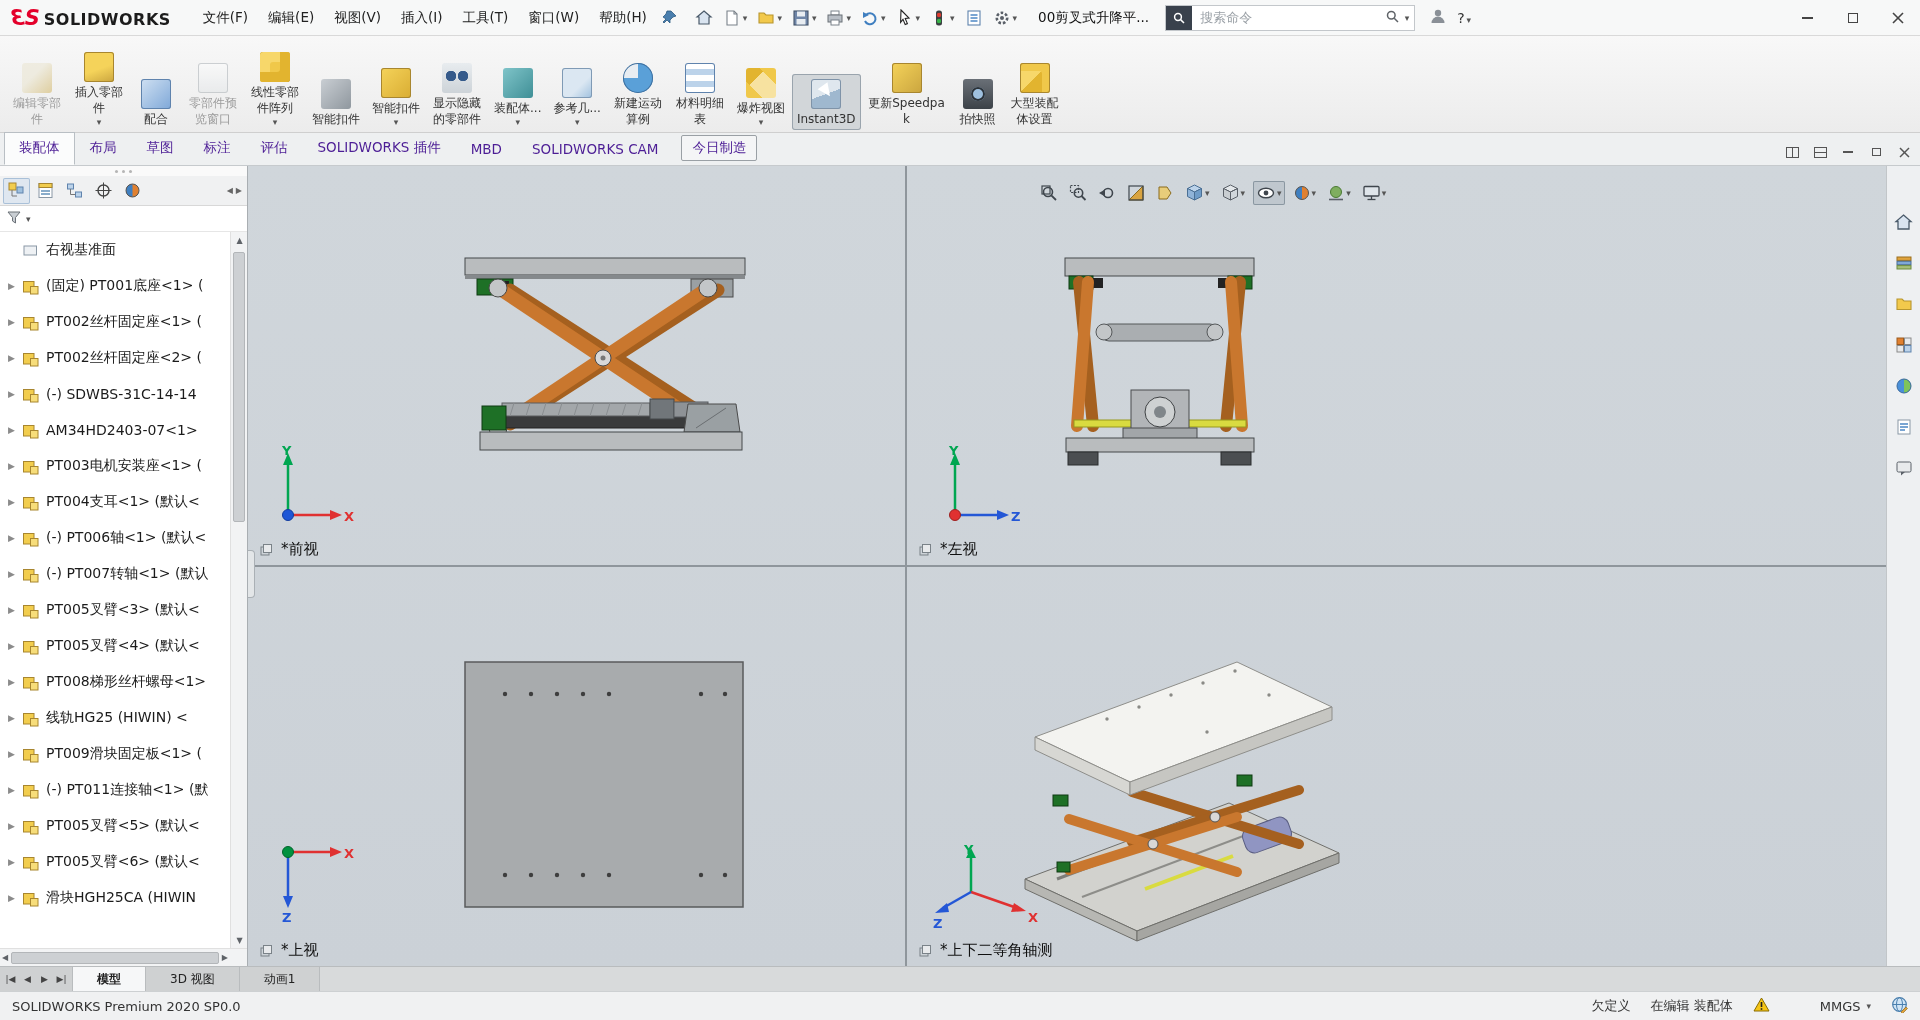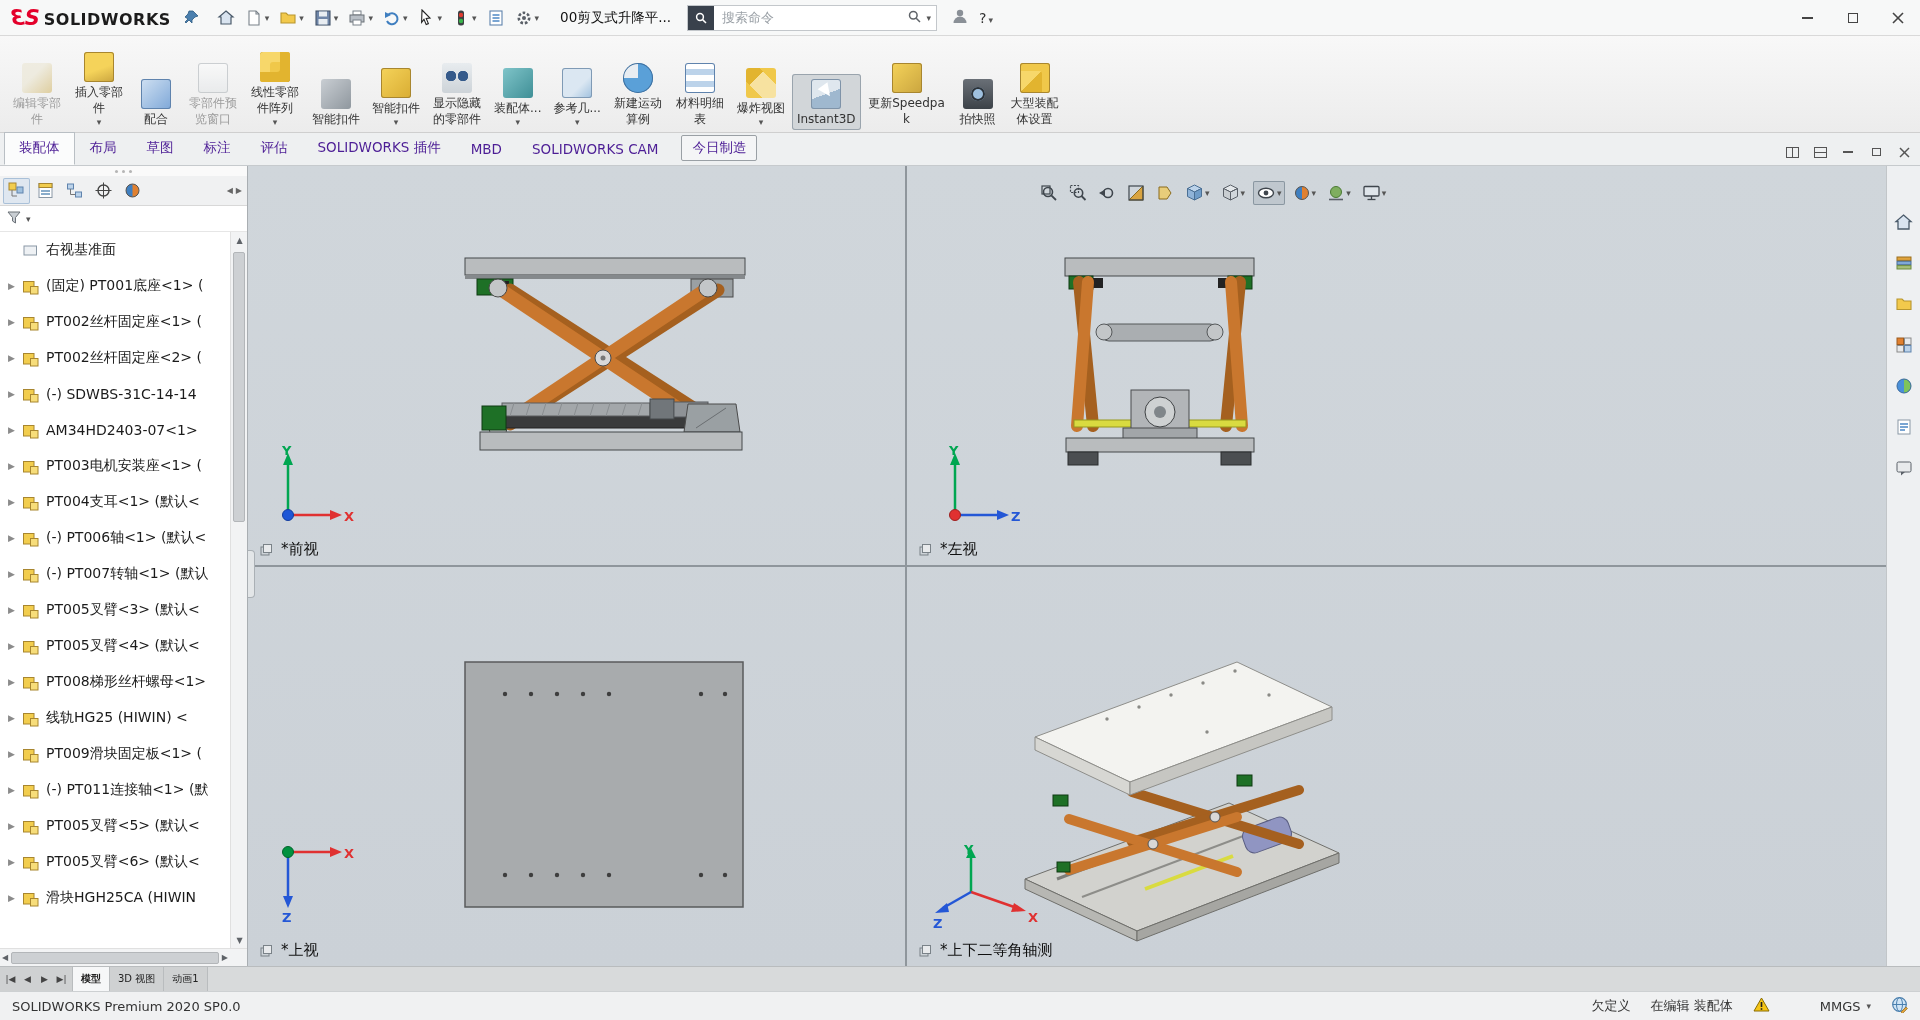--- a/index.html
+++ b/index.html
@@ -115,36 +115,46 @@
   .hud-btn.pressed{background:#bfc7ce;box-shadow:inset 0 0 0 1px #8a97a1}
 
   
   .taskpane{position:absolute;top:166px;right:0;width:34px;height:800px;background:#eef0f2;border-left:1px solid #c2c6c9;display:flex;flex-direction:column;align-items:center;padding-top:44px;gap:17px}
   .tp-btn{width:24px;height:24px;display:flex;align-items:center;justify-content:center;border-radius:2px}
 
   
   .modeltabs{position:absolute;left:0;right:0;bottom:29px;height:25px;background:#d8dadb;border-top:1px solid #b9bcbe;display:flex;align-items:stretch}
   .mt-nav{display:flex;align-items:center;background:#cfd1d2;border-right:1px solid #b9bcbe;padding:0 2px}
   .mt-nav span{width:17px;text-align:center;font-size:9px;color:#444}
-  .mtab{display:flex;align-items:center;padding:0 8px;font-size:10px;color:#222;background:#cfd1d2;border-right:1px solid #b9bcbe}
+  .mtab{display:flex;align-items:center;padding:0 24px;font-size:12px;color:#222;background:#cfd1d2;border-right:1px solid #b9bcbe}
   .mtab.active{background:#f6f7f8;font-weight:bold}
 
   
   .statusbar{position:absolute;left:0;right:0;bottom:0;height:29px;background:#f0f1f2;border-top:1px solid #cdd0d2;display:flex;align-items:center;padding:0 12px;font-size:13px;color:#333}
   .sb-right{margin-left:auto;display:flex;align-items:center;gap:20px}
   .sb-units{display:flex;align-items:center;gap:4px;margin-left:30px}
 </style>
 </head>
 <body>
 
 <div class="titlebar">
   <div class="logo">
     <span class="mark"><span class="flip">3</span><span>S</span></span>
     <span class="brand">SOLIDWORKS</span>
   </div>
+  <div class="menubar">
+
+  <span class="menu-item">文件(F)</span>
+      <span class="menu-item">编辑(E)</span>
+      <span class="menu-item">视图(V)</span>
+      <span class="menu-item">插入(I)</span>
+      <span class="menu-item">工具(T)</span>
+      <span class="menu-item">窗口(W)</span>
+      <span class="menu-item">帮助(H)</span>
+    </div>
   <span class="qt-btn">
     <svg width="15" height="15" viewBox="0 0 15 15">
         <path d="M9 1 L14 6 L11 7 L8 10 L8 13 L5 10 L2 13 L1 12 L4 9 L1 7 L4 4 L5 1 Z" fill="#4a7fae" stroke="#2c5a82" stroke-width="0.8"></path>
       </svg>
   </span>
   <div class="qt">
     <span class="qt-btn">
       <svg width="18" height="18" viewBox="0 0 18 18">
           <polygon points="9,2 16,8 14,8 14,15 4,15 4,8 2,8" fill="#d9e4f0" stroke="#4a5a6a" stroke-width="1.2"></polygon>
         </svg>

